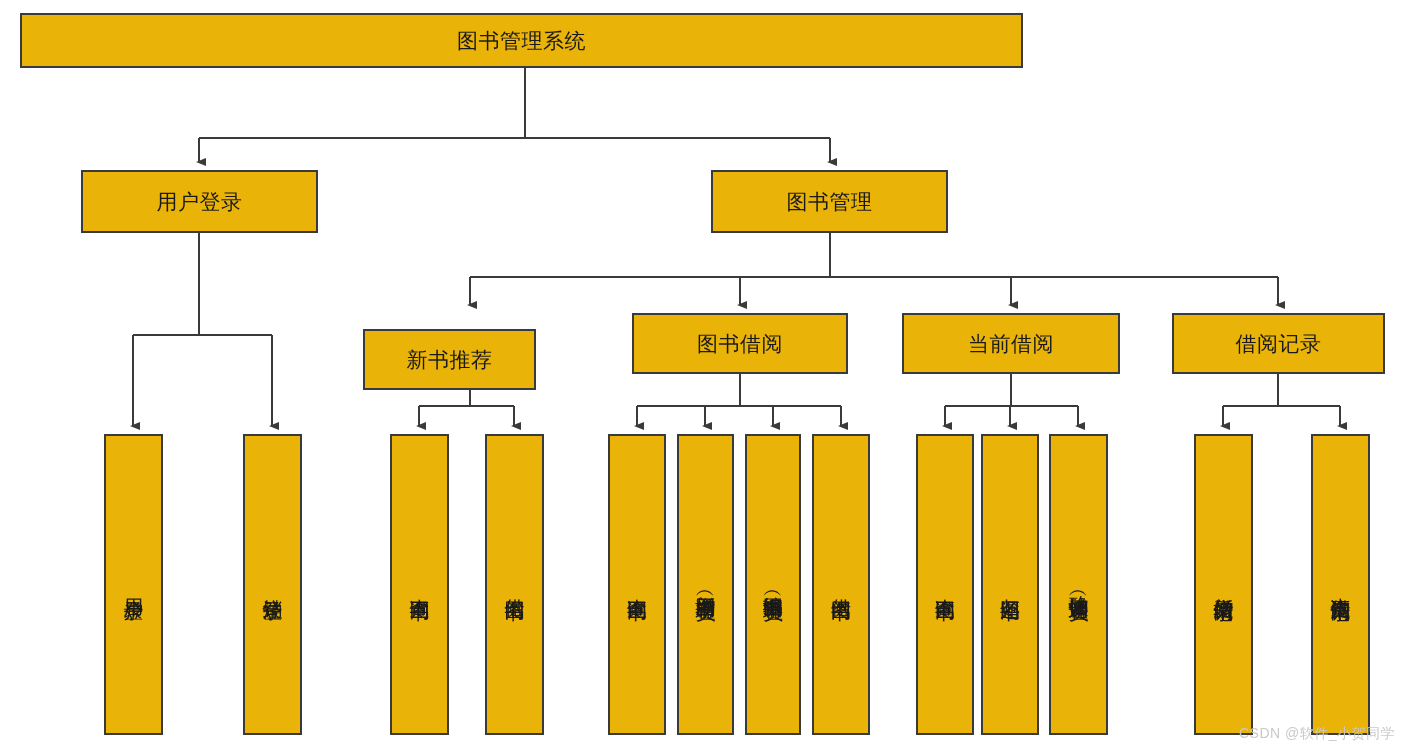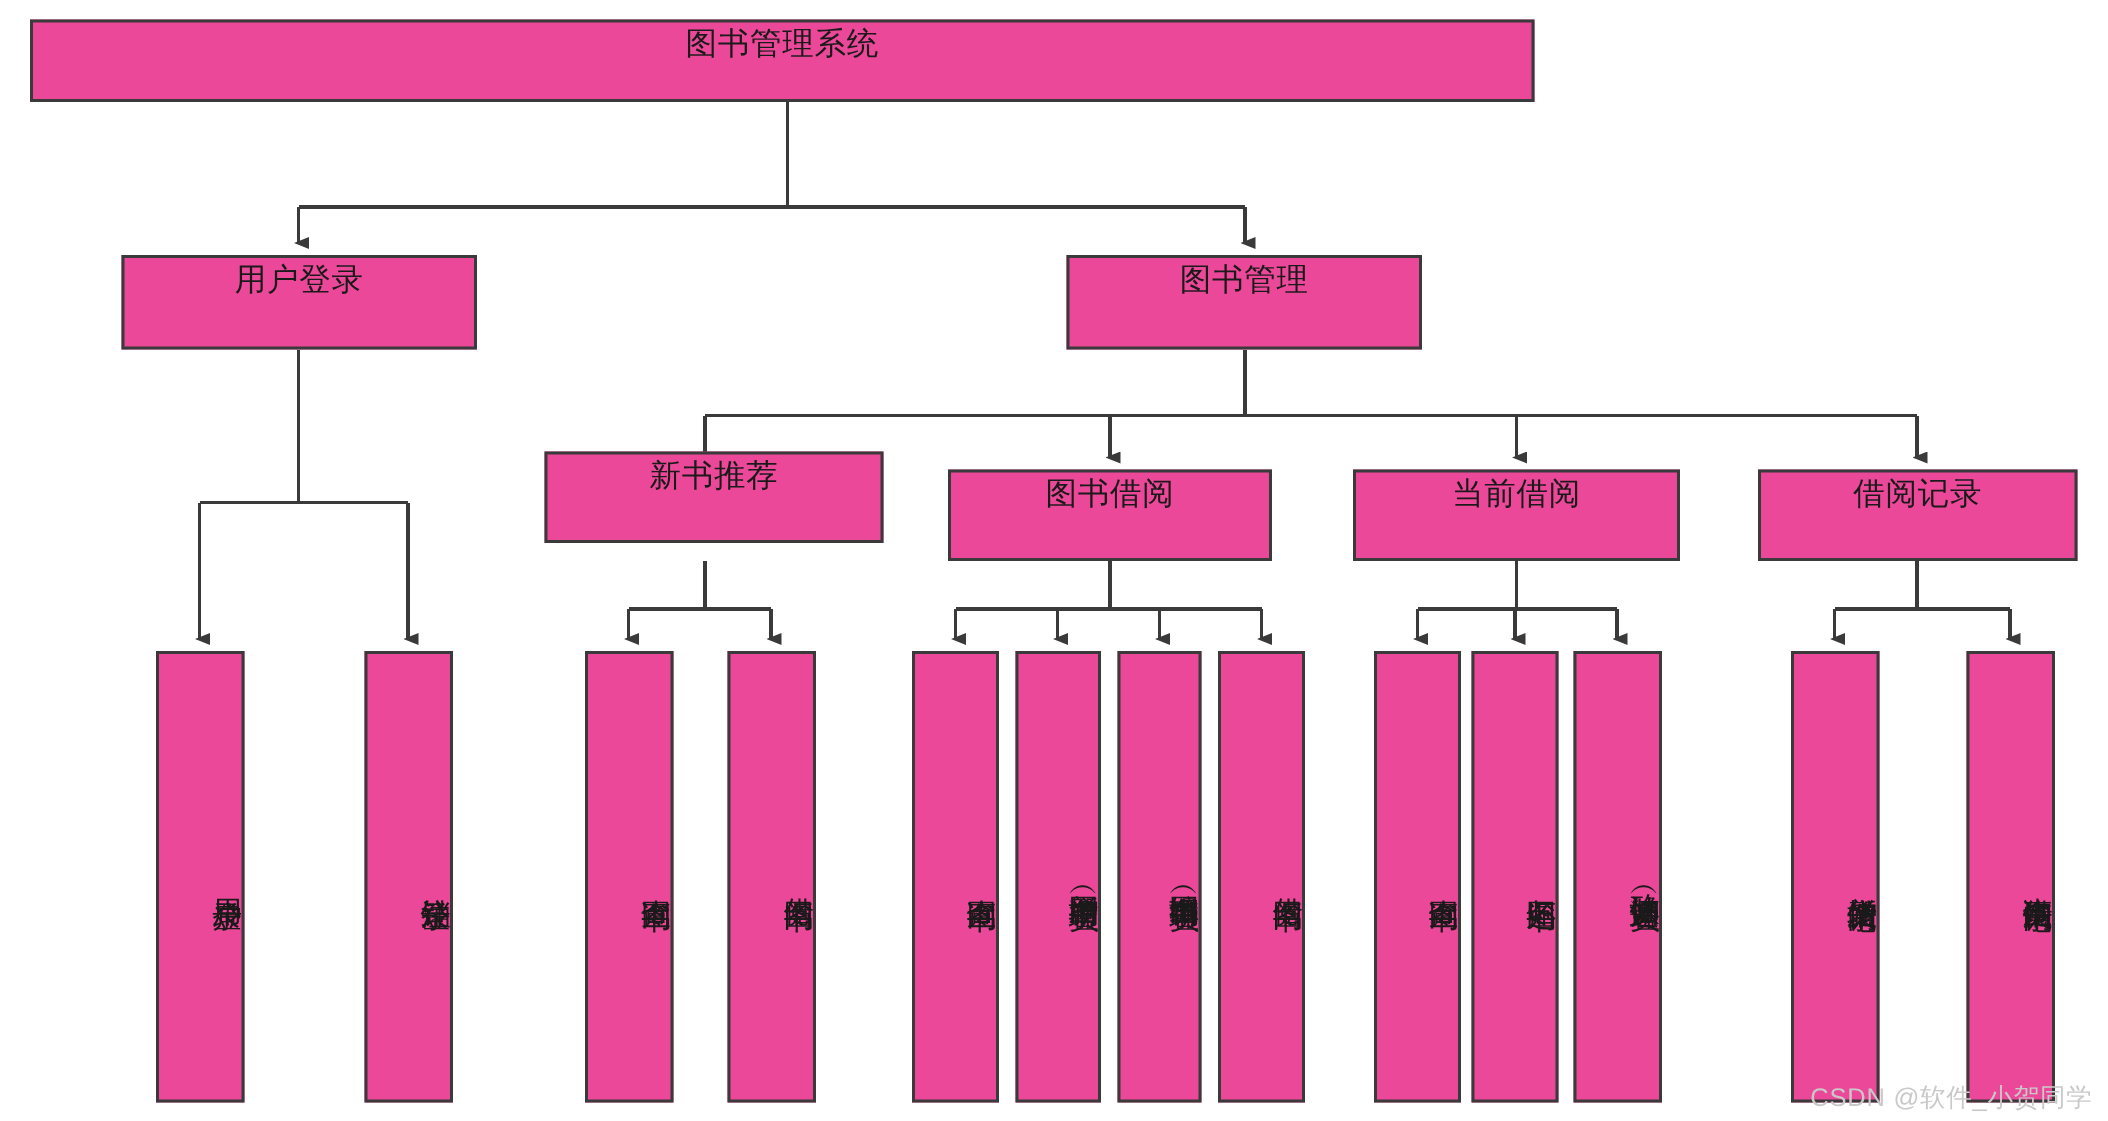--- a/index.html
+++ b/index.html
@@ -24,22 +24,23 @@
     top: 0;
     left: 0;
     width: 1405px;
     height: 747px;
     pointer-events: none;
   }
   .node {
     position: absolute;
     box-sizing: border-box;
     border: 2px solid #3a3a3a;
-    background: #ec4899;
+    background: #eab308;
     display: flex;
+    align-items: center;
     justify-content: center;
     color: #1a1a1a;
     overflow: hidden;
   }
   .node.horiz {
     font-size: 21px;
     letter-spacing: 0.5px;
   }
   .node.vert {
     writing-mode: vertical-rl;
@@ -52,21 +53,21 @@
   }
   .node.vert .vlabel {
     writing-mode: vertical-rl;
     text-orientation: upright;
     display: block;
   }
   .watermark {
     position: absolute;
     right: 10px;
     bottom: 4px;
-    font-size: 17px;
+    font-size: 14px;
     color: #c9c9c9;
     white-space: nowrap;
     letter-spacing: 0.5px;
   }
 </style>
 </head>
 <body>
 
 <div id="diagram-root">
 
@@ -124,21 +125,21 @@
     <span>图书管理系统</span>
   </div>
 
   <div class="node horiz" style="left:81px; top:170px; width:237px; height:63px;">
     <span>用户登录</span>
   </div>
   <div class="node horiz" style="left:711px; top:170px; width:237px; height:63px;font-family:Liberation Serif, serif;">
     <span>图书管理</span>
   </div>
 
-  <div class="node horiz" style="left:363px; top:301px; width:226px; height:61px;">
+  <div class="node horiz" style="left:363px; top:329px; width:173px; height:61px;">
     <span>新书推荐</span>
   </div>
   <div class="node horiz" style="left:902px; top:313px; width:218px; height:61px;">
     <span>当前借阅</span>
   </div>
   <div class="node horiz" style="left:632px; top:313px; width:216px; height:61px;">
     <span>图书借阅</span>
   </div>
   <div class="node horiz" style="left:1172px; top:313px; width:213px; height:61px;">
     <span>借阅记录</span>

